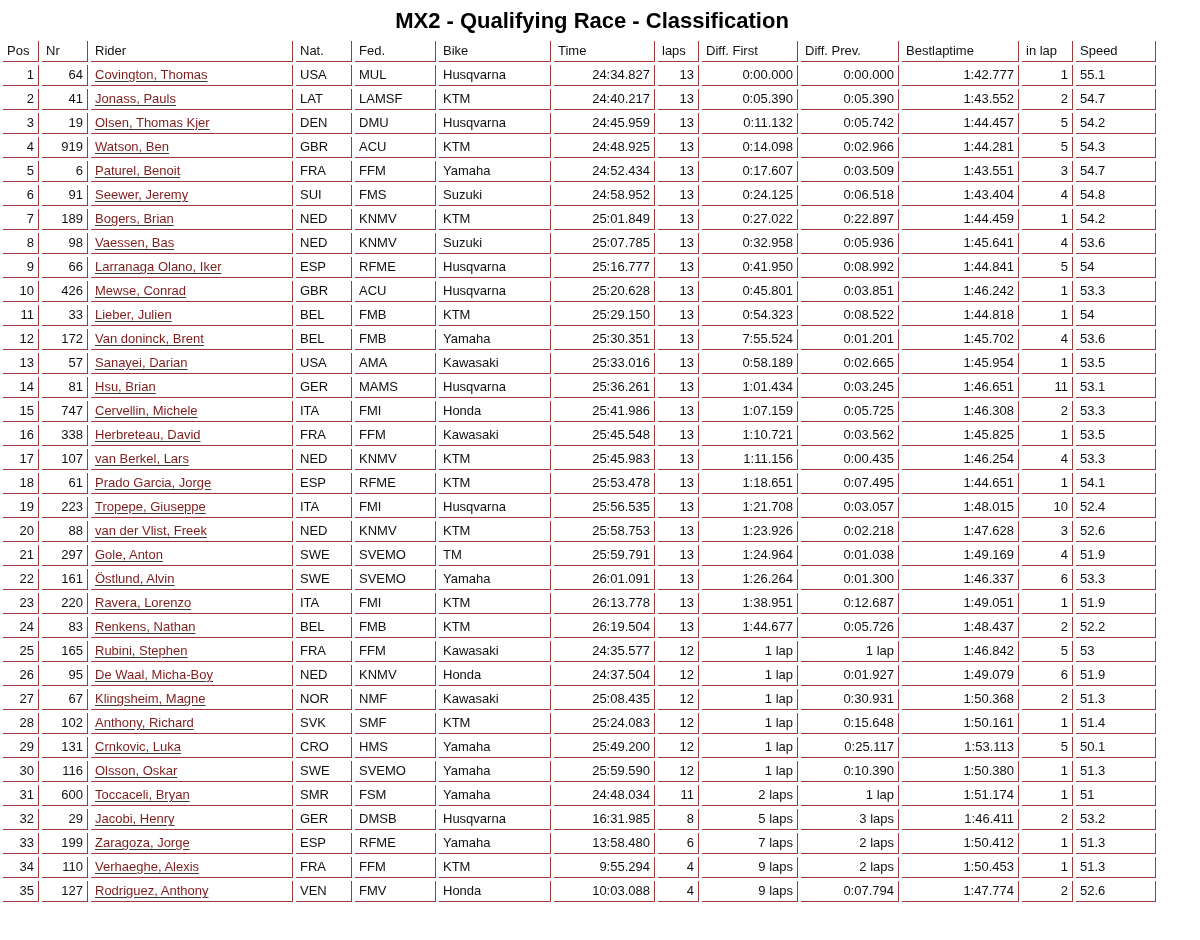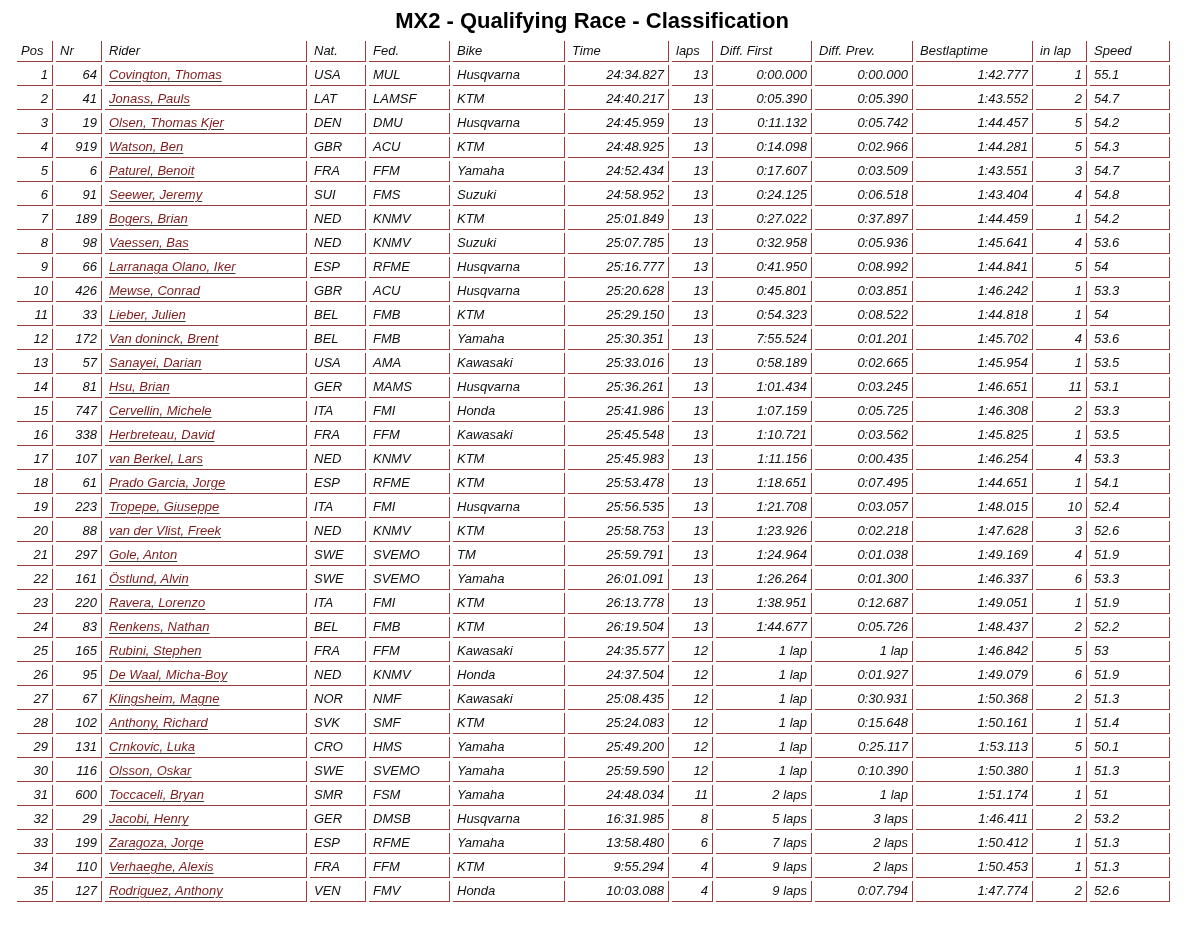--- a/index.html
+++ b/index.html
@@ -20,23 +20,22 @@
     margin: 8px 16px 4px 0;
     text-align: center;
     font-size: 22px;
     font-weight: bold;
     color: #000000;
     letter-spacing: 0px;
   }
   table.classification {
     border-collapse: separate;
     border-spacing: 3px 3px;
-    margin-left: 14px;
+    margin-left: 0;
     table-layout: fixed;
-    font-style: italic;
   }
   table.classification th,
   table.classification td {
     border-right: 1.5px solid #a03a3a;
     border-bottom: 1.5px solid #a03a3a;
     font-size: 13px;
     font-weight: normal;
     height: 17px;
     line-height: 17px;
     padding: 1px 4px 2px 4px;
@@ -197,21 +196,21 @@
         <tr>
           <td>7</td>
           <td>189</td>
           <td><span class="rider-link">Bogers, Brian</span></td>
           <td>NED</td>
           <td>KNMV</td>
           <td>KTM</td>
           <td>25:01.849</td>
           <td>13</td>
           <td>0:27.022</td>
-          <td>0:37.897</td>
+          <td>0:22.897</td>
           <td>1:44.459</td>
           <td>1</td>
           <td>54.2</td>
         </tr>
         <tr>
           <td>8</td>
           <td>98</td>
           <td><span class="rider-link">Vaessen, Bas</span></td>
           <td>NED</td>
           <td>KNMV</td>

